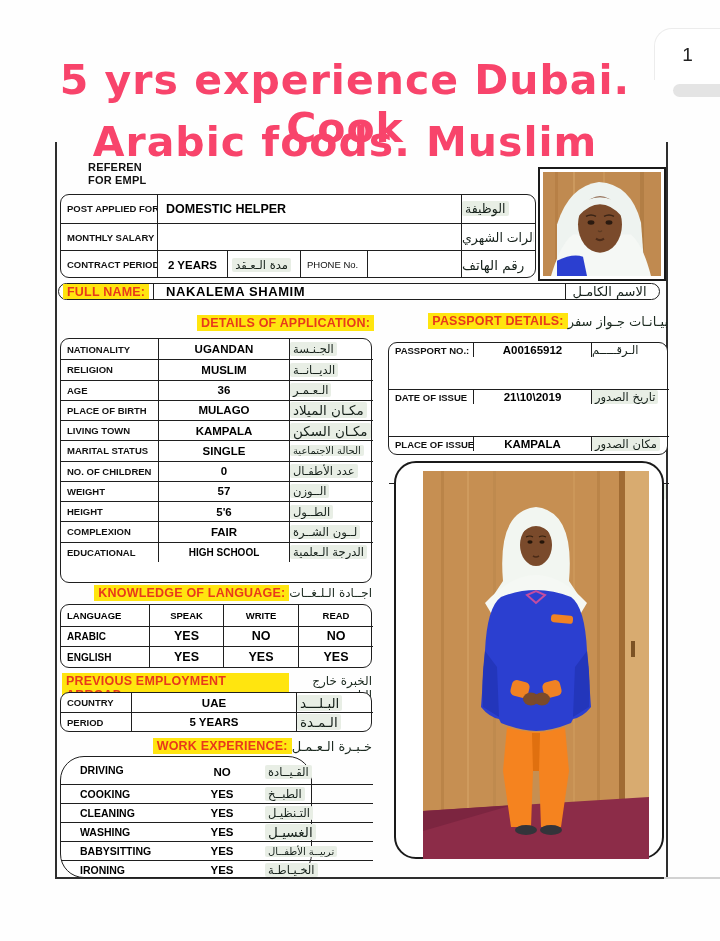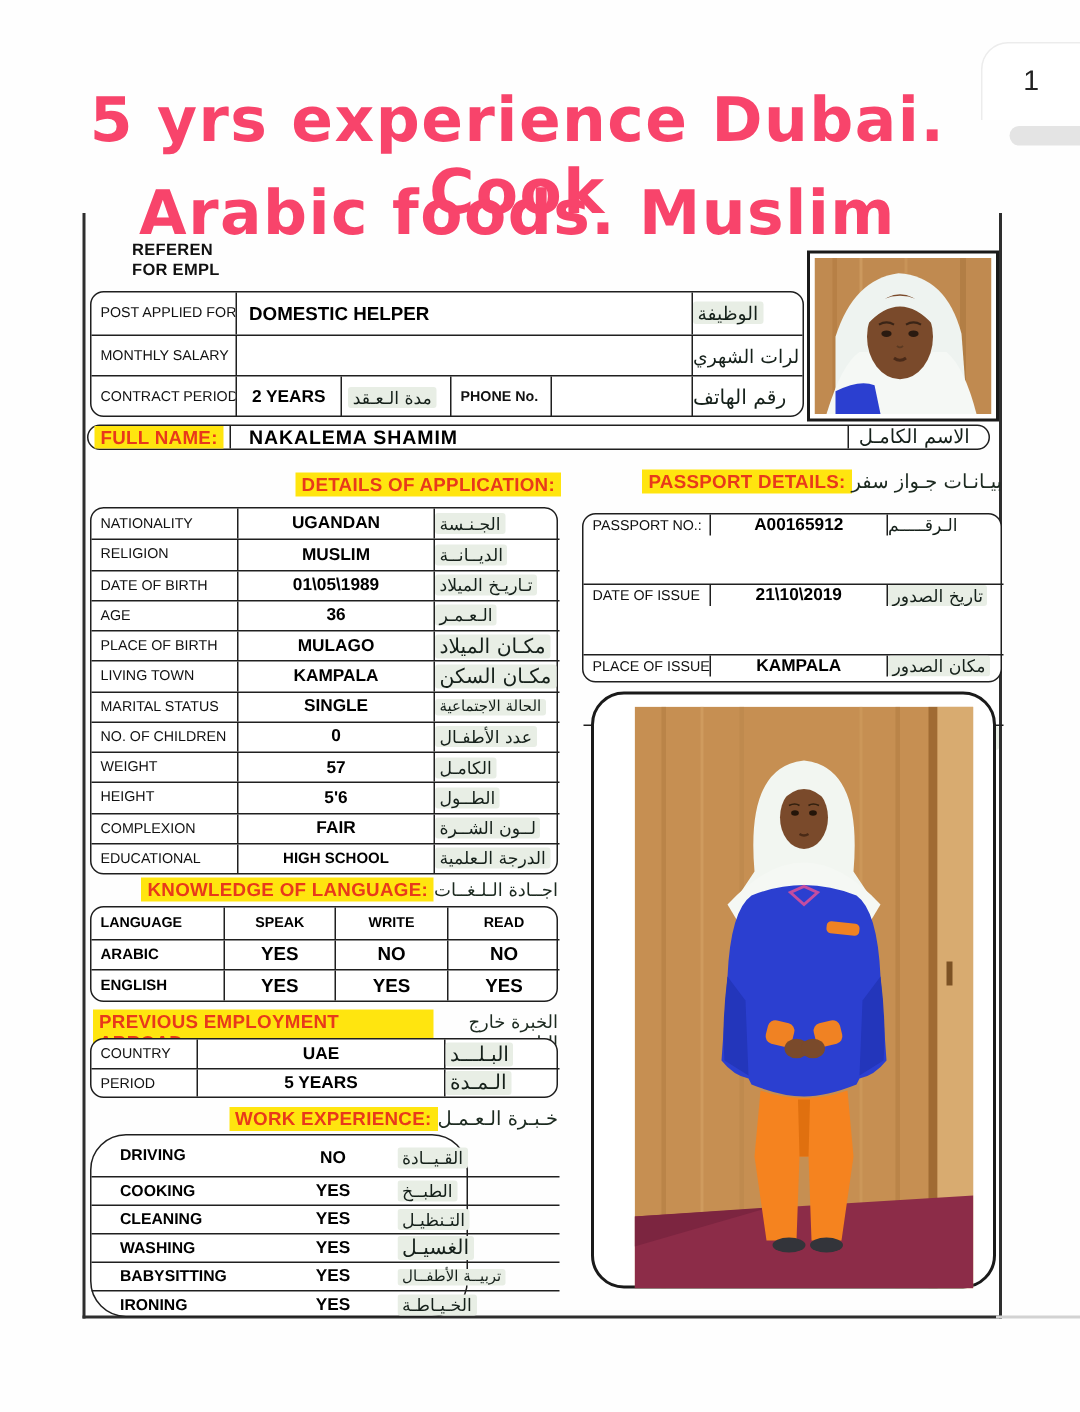--- a/index.html
+++ b/index.html
@@ -26,21 +26,21 @@
 
   .ref-note { position:absolute; left:88px; top:161px; font-size:11px; font-weight:bold;
     line-height:13px; color:#111; letter-spacing:0.2px; }
 
   
   .box { position:absolute; border:1.5px solid #1f1f1f; border-radius:9px; background:#fff; }
   .row { display:grid; align-items:center; }
   .row + .row { border-top:1.3px solid #1f1f1f; }
   .cell { height:100%; display:flex; align-items:center; overflow:hidden; white-space:nowrap; }
   .bl { border-left:1.3px solid #1f1f1f; }
-  .lab  { font-size:9.5px; font-weight:normal; color:#111; padding-left:6px; }
+  .lab  { font-size:9.5px; font-weight:bold; color:#111; padding-left:6px; }
   .val  { font-size:11.5px; font-weight:bold; color:#000; justify-content:center; }
   .ar   { font-family:"DejaVu Sans", sans-serif; font-size:11.5px; color:#15201a;
           justify-content:flex-end; padding-right:5px; direction:rtl; }
   .hl   { background:#e8eee5; padding:0 3px; border-radius:2px; }
 
   
   .ytitle { display:inline-block; background:#ffe50f; color:#e8391b; font-weight:bold;
     font-size:12.5px; padding:1px 4px; letter-spacing:0.2px; }
   .sec-head { position:absolute; display:flex; justify-content:flex-end; align-items:center; }
   .ar-title { font-family:"DejaVu Sans", sans-serif; font-size:13px; color:#1c2a20; direction:rtl; }
@@ -138,21 +138,21 @@
       <div class="cell lab">MONTHLY SALARY</div>
       <div class="cell bigval bl"></div>
       <div class="cell ar arhead bl">الرات الشهري</div>
     </div>
     <div class="row hrow-b">
       <div class="cell lab">CONTRACT PERIOD</div>
       <div class="cell val bl">2 YEARS</div>
       <div class="cell ar bl" style="justify-content:center;">
           <span class="hl">مدة الـعـقد</span>
         </div>
-      <div class="cell lab bl" style="font-weight:bold;">PHONE No.</div>
+      <div class="cell lab bl" style="font-weight:normal;">PHONE No.</div>
       <div class="cell val bl"></div>
       <div class="cell ar ar-big bl">رقم الهاتف</div>
     </div>
   </div>
 
   <div class="photo1">
     <svg viewBox="0 0 118 103" preserveAspectRatio="none">
       <rect x="0" y="0" width="118" height="103" fill="#c08a50"></rect>
       <rect x="12" y="0" width="3" height="103" fill="#b07a40" opacity="0.6"></rect>
       <rect x="30" y="0" width="2" height="103" fill="#d2a064" opacity="0.7"></rect>
@@ -197,27 +197,20 @@
         </div>
     </div>
     <div class="row">
       <div class="cell lab">RELIGION</div>
       <div class="cell val bl">MUSLIM</div>
       <div class="cell ar bl">
           <span class="hl">الديــانــة</span>
         </div>
     </div>
     <div class="row">
-      <div class="cell lab">DATE OF BIRTH</div>
-      <div class="cell val bl">01\05\1989</div>
-      <div class="cell ar bl">
-          <span class="hl">تـاريـخ الميلاد</span>
-        </div>
-    </div>
-    <div class="row">
       <div class="cell lab">AGE</div>
       <div class="cell val bl">36</div>
       <div class="cell ar bl">
           <span class="hl">الـعـمـر</span>
         </div>
     </div>
     <div class="row">
       <div class="cell lab">PLACE OF BIRTH</div>
       <div class="cell val bl">MULAGO</div>
       <div class="cell ar ar-big bl">
@@ -242,21 +235,21 @@
       <div class="cell lab">NO. OF CHILDREN</div>
       <div class="cell val bl">0</div>
       <div class="cell ar bl">
           <span class="hl">عدد الأطفـال</span>
         </div>
     </div>
     <div class="row">
       <div class="cell lab">WEIGHT</div>
       <div class="cell val bl">57</div>
       <div class="cell ar bl">
-          <span class="hl">الكامـل</span>
+          <span class="hl">الــوزن</span>
         </div>
     </div>
     <div class="row">
       <div class="cell lab">HEIGHT</div>
       <div class="cell val bl">5'6</div>
       <div class="cell ar bl">
           <span class="hl">الطــول</span>
         </div>
     </div>
     <div class="row">

